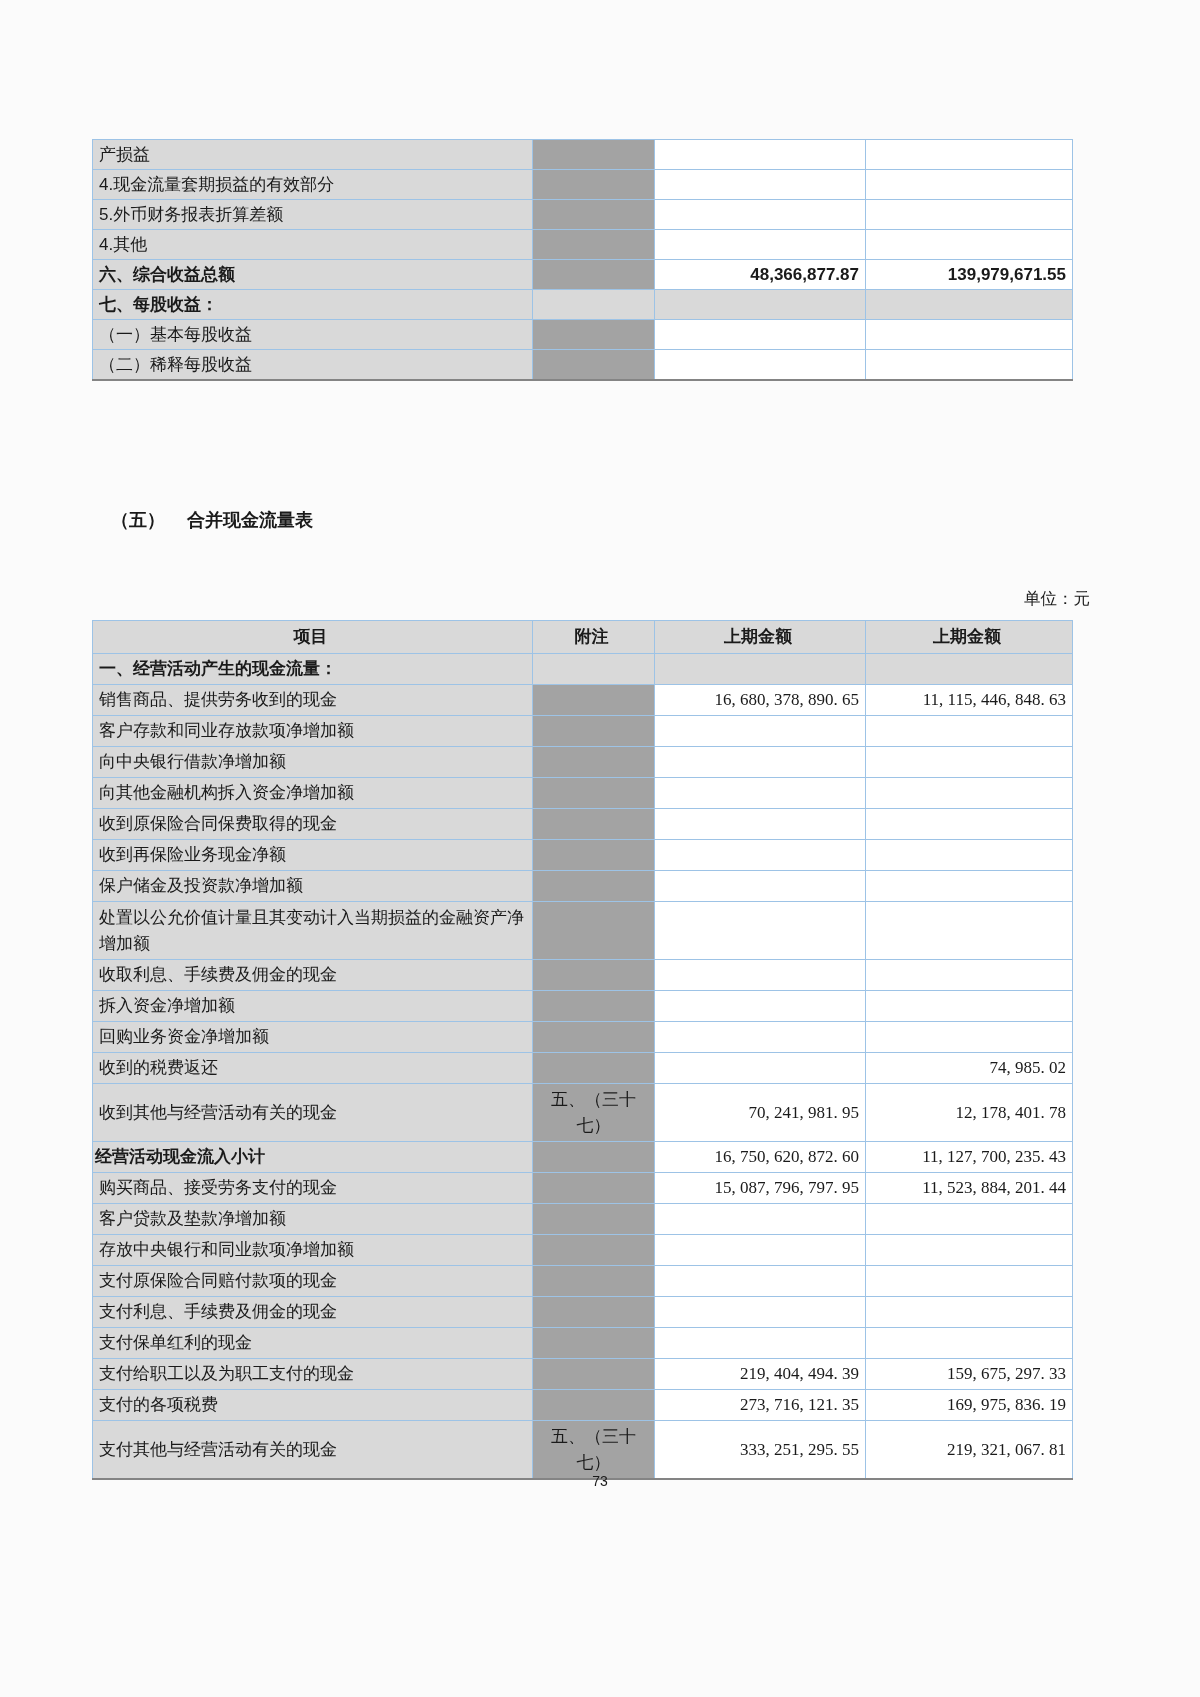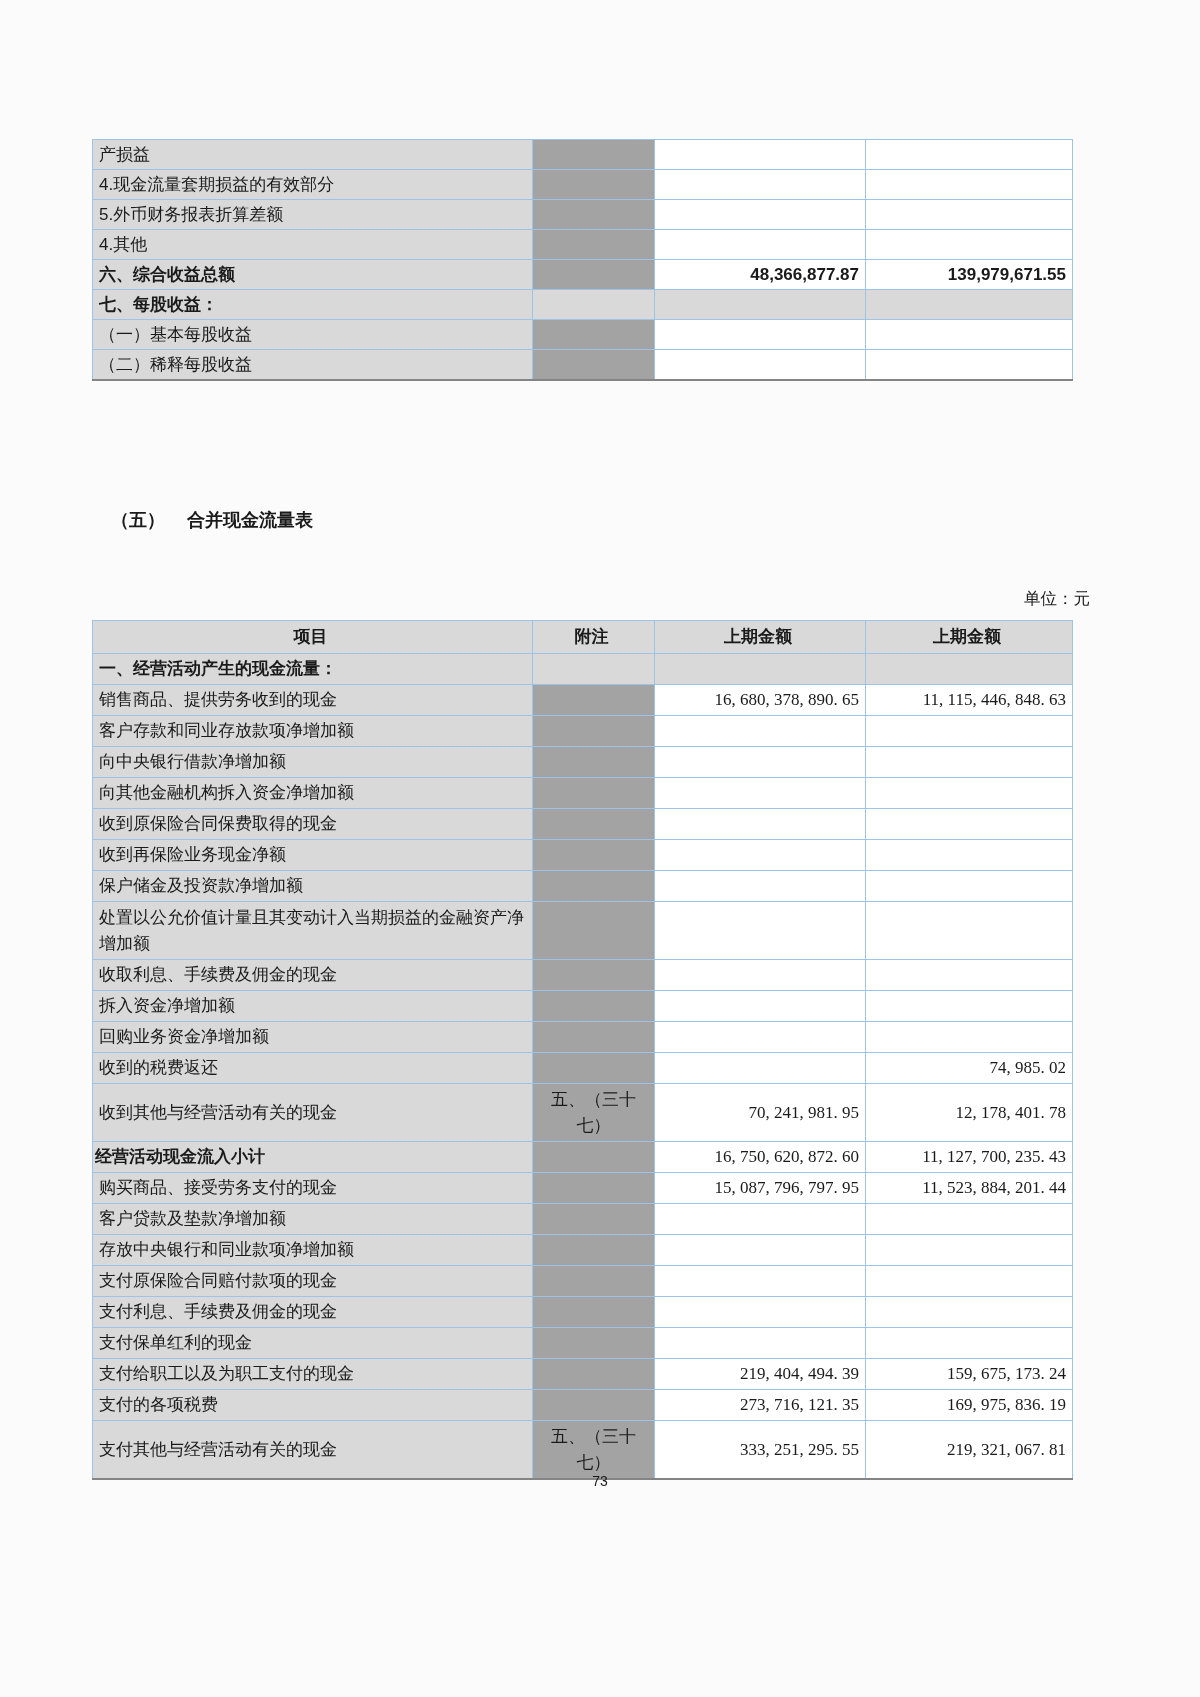--- a/index.html
+++ b/index.html
@@ -281,21 +281,21 @@
         <tr class="r-item">
           <td class="c-label">支付保单红利的现金</td>
           <td class="c-note"></td>
           <td class="c-num"></td>
           <td class="c-num"></td>
         </tr>
         <tr class="r-item">
           <td class="c-label">支付给职工以及为职工支付的现金</td>
           <td class="c-note"></td>
           <td class="c-num">219, 404, 494. 39</td>
-          <td class="c-num">159, 675, 173. 24</td>
+          <td class="c-num">159, 675, 297. 33</td>
         </tr>
         <tr class="r-item">
           <td class="c-label">支付的各项税费</td>
           <td class="c-note"></td>
           <td class="c-num">273, 716, 121. 35</td>
           <td class="c-num">169, 975, 836. 19</td>
         </tr>
         <tr class="r-item r-tall">
           <td class="c-label">支付其他与经营活动有关的现金</td>
           <td class="c-note">五、（三十七）</td>

